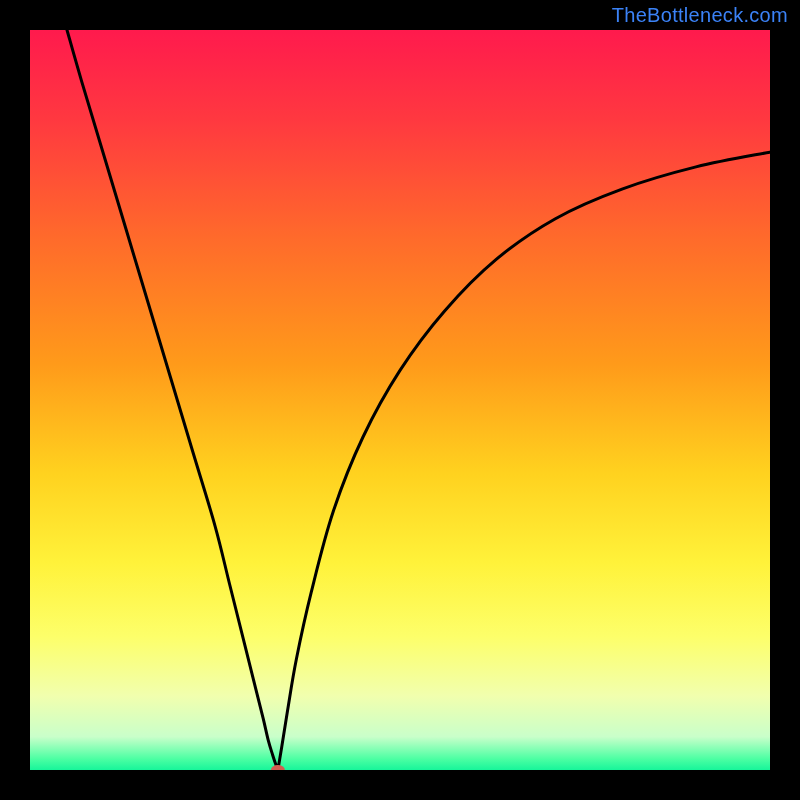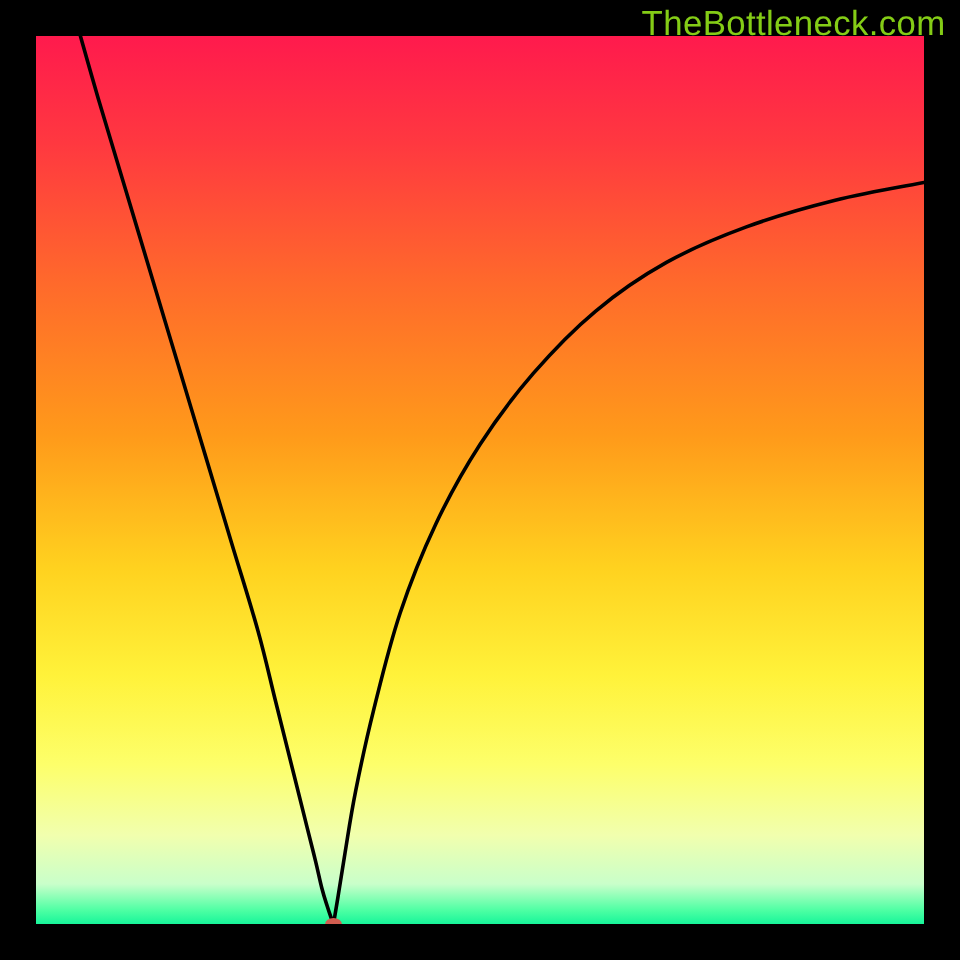--- a/index.html
+++ b/index.html
@@ -14,22 +14,22 @@
   .frame {
     position: relative;
     width: 800px;
     height: 800px;
     background: #000;
   }
   .watermark {
     position: absolute;
     top: 4px;
     right: 12px;
-    color: #84cc16;
-    font-size: 29px;
+    color: #3b82f6;
+    font-size: 20px;
     font-weight: 500;
     letter-spacing: 0.3px;
     z-index: 20;
   }
   .plot {
     position: absolute;
     left: 30px;
     top: 30px;
     width: 740px;
     height: 740px;

